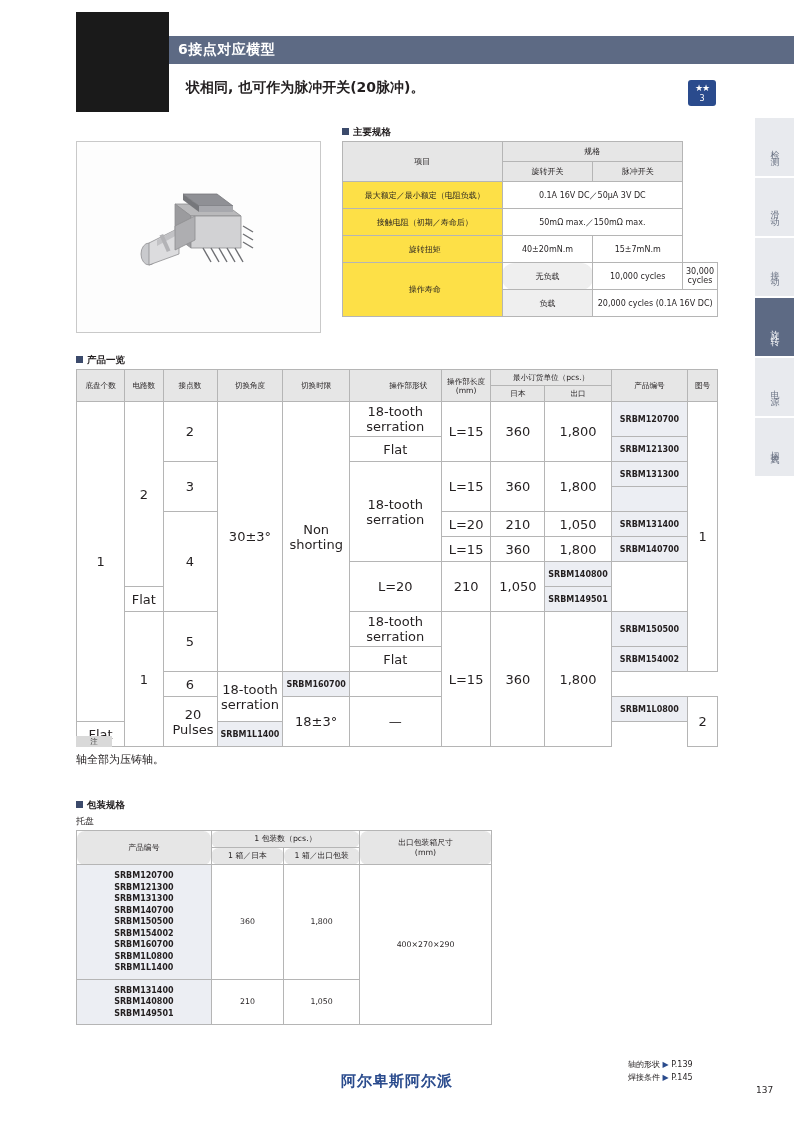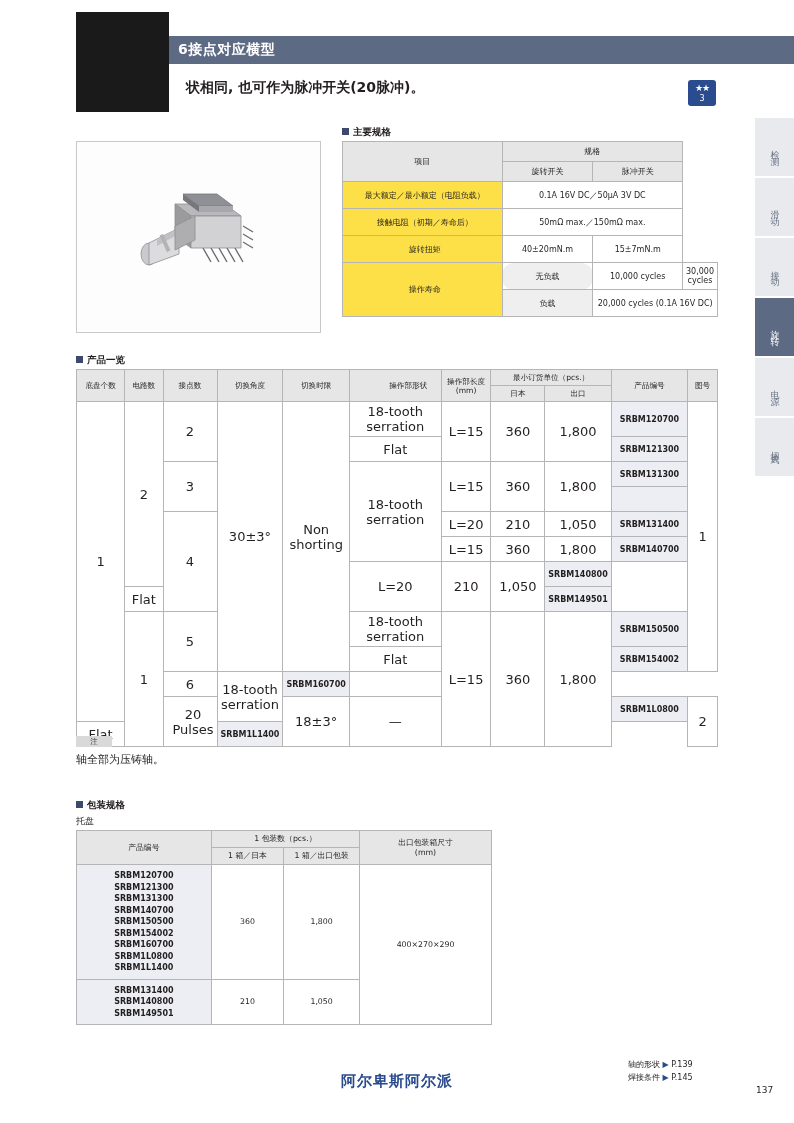--- a/index.html
+++ b/index.html
@@ -219,20 +219,21 @@
   .pack-table {
     position: absolute;
     left: 76px; top: 830px;
     width: 416px;
   }
   .pack-table th {
     background: #e6e6e6;
     font-size: 7.8px;
     padding: 3px 2px;
     line-height: 10px;
+    border-radius: 8px;
   }
   .pack-table td {
     font-size: 7.8px;
   }
   .pack-table td.pnlist {
     background: #eceef3;
     font-weight: bold;
     font-size: 8px;
     line-height: 11.5px;
     padding: 5px 2px;

